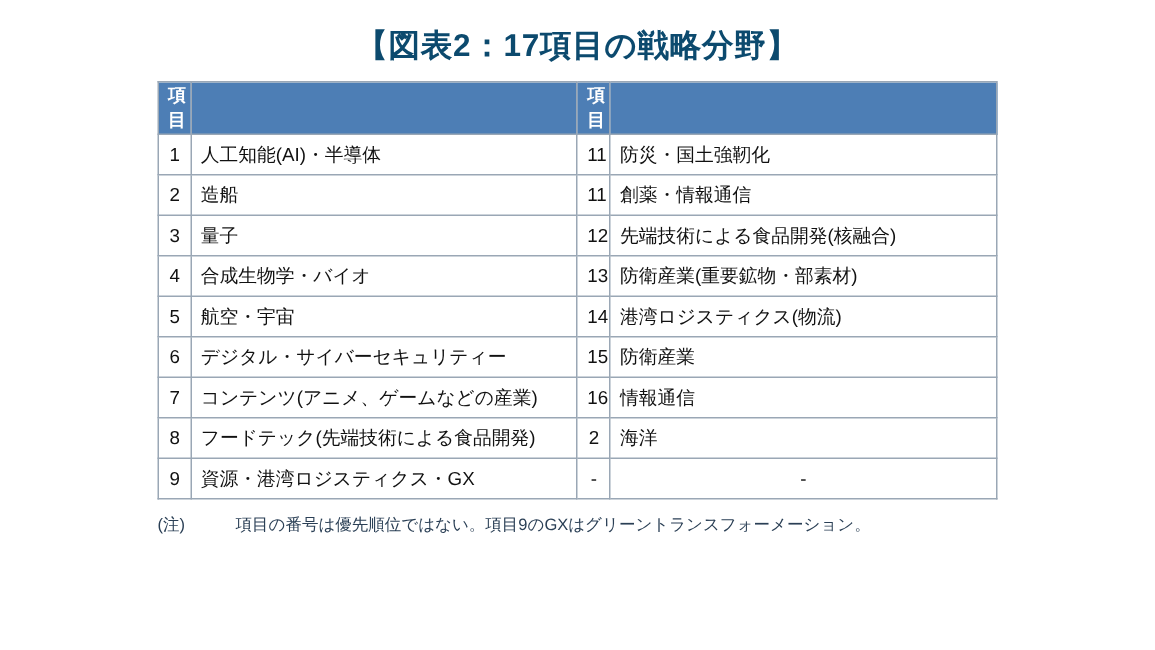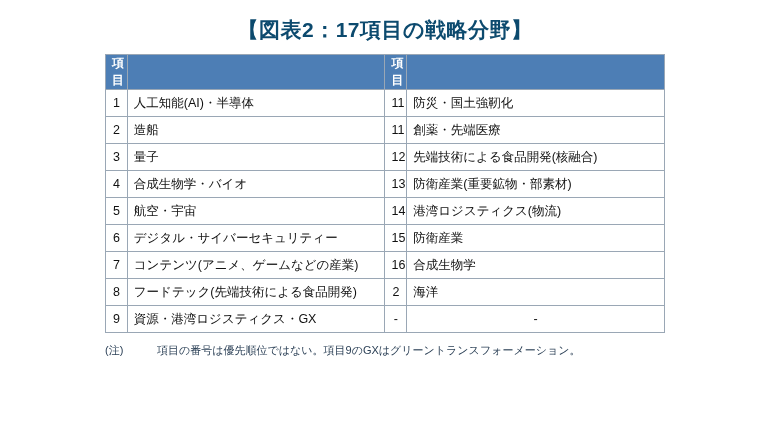--- a/index.html
+++ b/index.html
@@ -113,21 +113,21 @@
         <tr>
           <td class="col-num">1</td>
           <td class="col-item">人工知能(AI)・半導体</td>
           <td class="col-num">11</td>
           <td class="col-item">防災・国土強靭化</td>
         </tr>
         <tr>
           <td class="col-num">2</td>
           <td class="col-item">造船</td>
           <td class="col-num">11</td>
-          <td class="col-item">創薬・先端医療</td>
+          <td class="col-item">創薬・情報通信</td>
         </tr>
         <tr>
           <td class="col-num">3</td>
           <td class="col-item">量子</td>
           <td class="col-num">12</td>
           <td class="col-item">先端技術による食品開発(核融合)</td>
         </tr>
         <tr>
           <td class="col-num">4</td>
           <td class="col-item">合成生物学・バイオ</td>
@@ -143,21 +143,21 @@
         <tr>
           <td class="col-num">6</td>
           <td class="col-item">デジタル・サイバーセキュリティー</td>
           <td class="col-num">15</td>
           <td class="col-item">防衛産業</td>
         </tr>
         <tr>
           <td class="col-num">7</td>
           <td class="col-item">コンテンツ(アニメ、ゲームなどの産業)</td>
           <td class="col-num">16</td>
-          <td class="col-item">合成生物学</td>
+          <td class="col-item">情報通信</td>
         </tr>
         <tr>
           <td class="col-num">8</td>
           <td class="col-item">フードテック(先端技術による食品開発)</td>
           <td class="col-num">2</td>
           <td class="col-item">海洋</td>
         </tr>
         <tr>
           <td class="col-num">9</td>
           <td class="col-item">資源・港湾ロジスティクス・GX</td>

